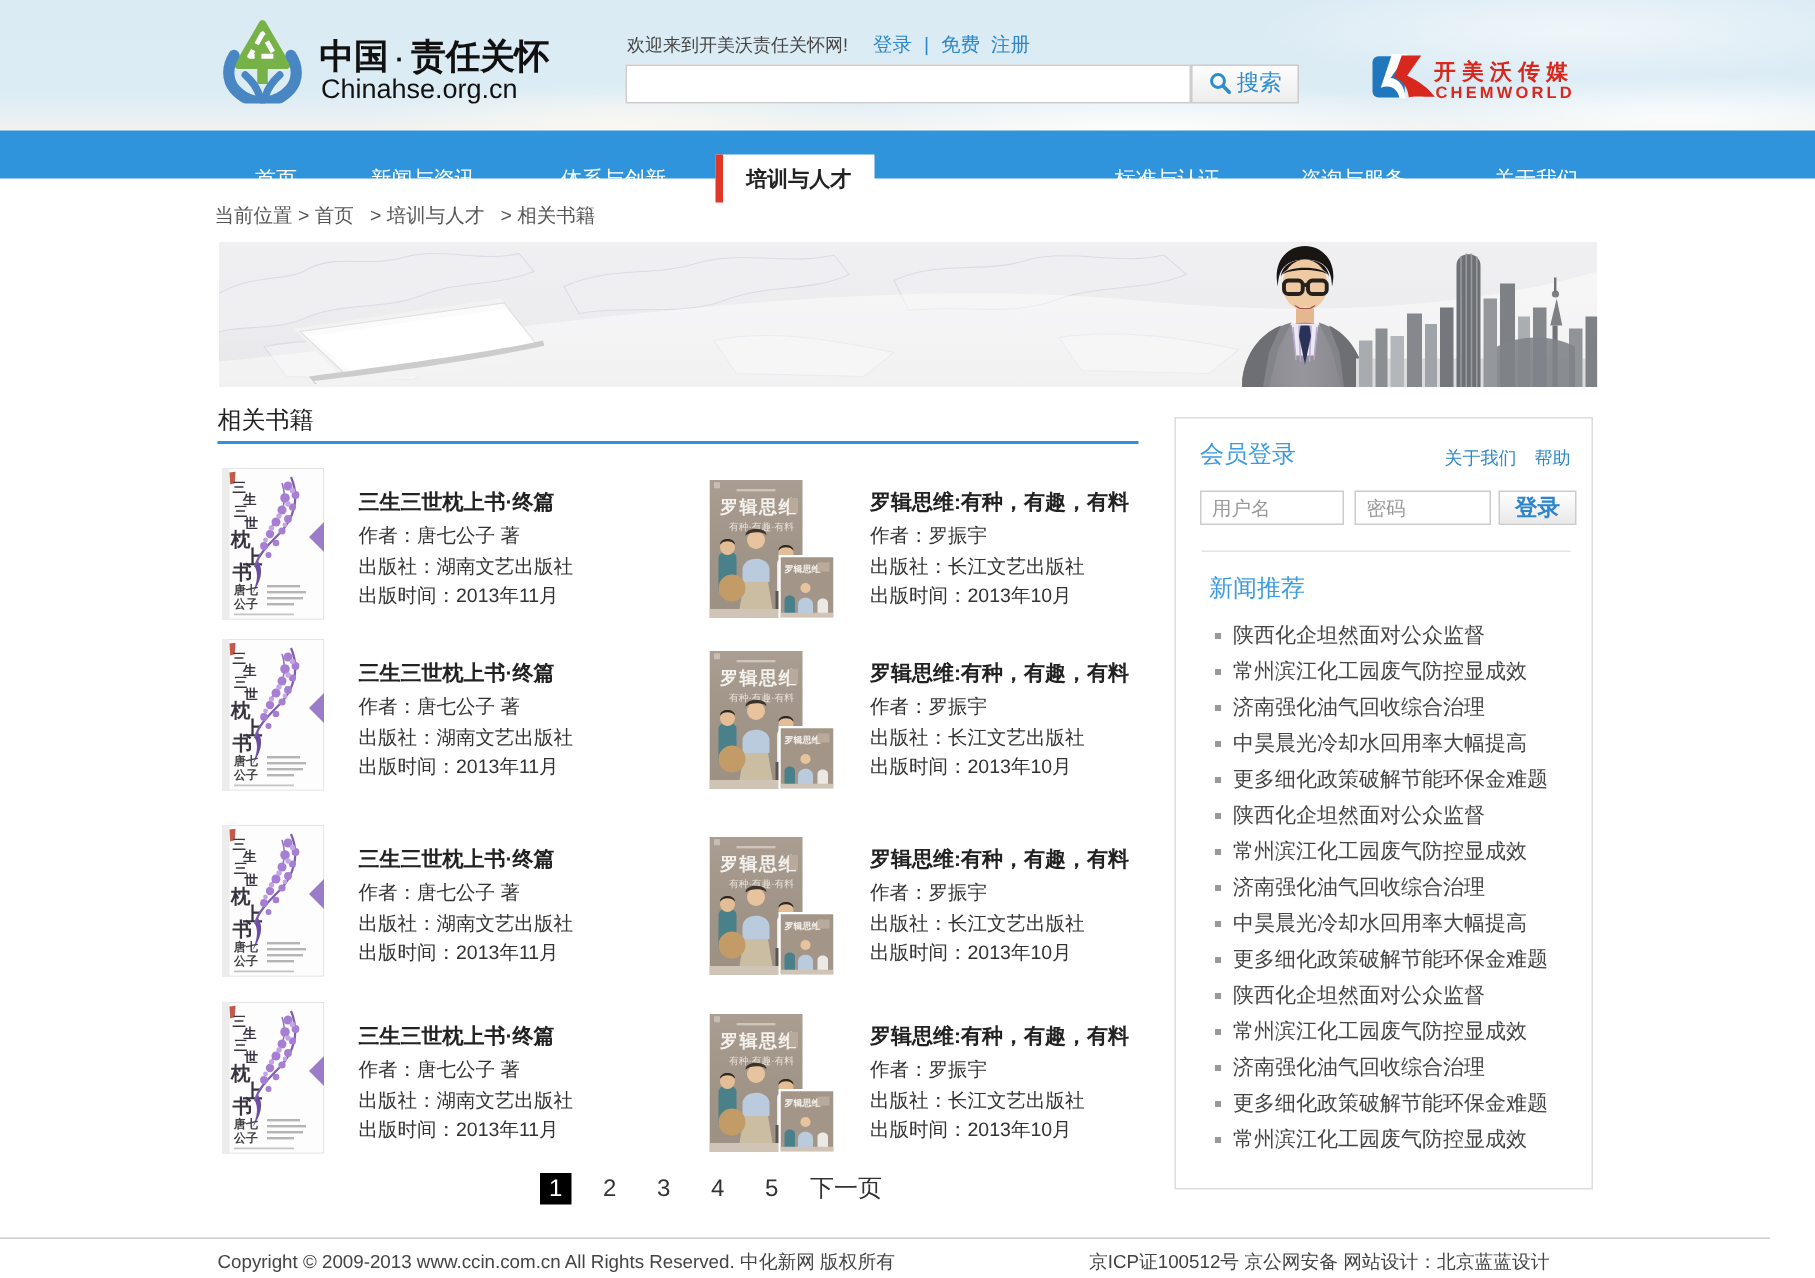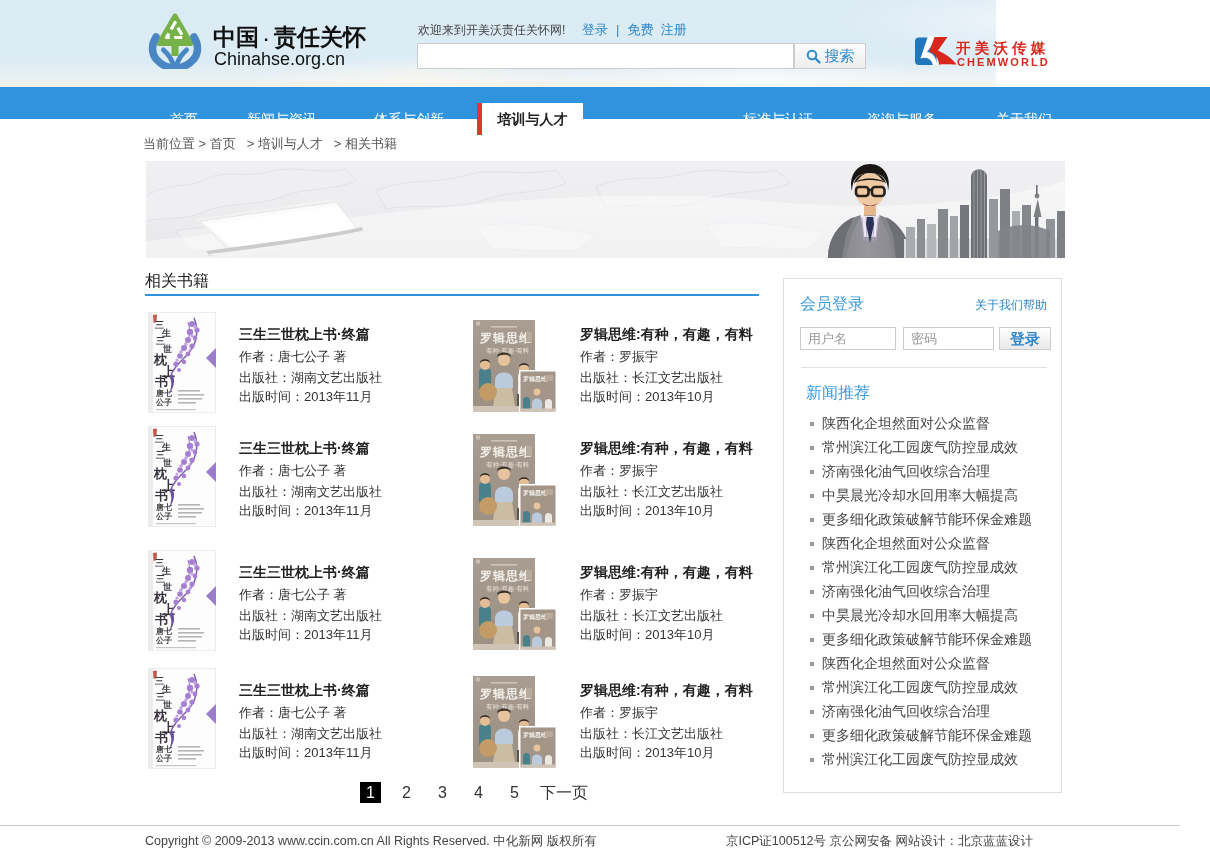--- a/index.html
+++ b/index.html
@@ -3,21 +3,21 @@
 <meta charset="utf-8">
 <title>相关书籍</title>
 <style>
 * { margin:0; padding:0; box-sizing:border-box; }
 html,body { width:1210px; background:#fff; font-family:"Liberation Sans",sans-serif; }
 body { position:relative; width:1210px; height:852px; overflow:hidden; }
 a { text-decoration:none; }
 
 
 .topbar {
-  position:absolute; left:0; top:0; width:996px; height:87px;
+  position:absolute; left:0; top:0; width:1210px; height:87px;
   background:
     radial-gradient(ellipse 320px 45px at 760px 86px, rgba(255,255,255,.85), rgba(255,255,255,0) 70%),
     radial-gradient(ellipse 300px 40px at 1120px 78px, rgba(255,255,255,.8), rgba(255,255,255,0) 70%),
     radial-gradient(ellipse 260px 40px at 420px 84px, rgba(251,248,242,.9), rgba(255,255,255,0) 70%),
     radial-gradient(ellipse 300px 50px at 1050px 20px, rgba(255,255,255,.55), rgba(255,255,255,0) 70%),
     linear-gradient(180deg, #dbebf4 0%, #dcecf5 70%, #e7f0f4 88%, #f2f1ee 100%);
 }
 .logoicon { position:absolute; left:148px; top:13px; }
 .sitename { position:absolute; left:213px; top:25px; font-size:23px; line-height:24px; font-weight:bold; color:#111; }
 .siteurl  { position:absolute; left:214px; top:48px; font-size:18px; line-height:22px; color:#111; }
@@ -377,21 +377,21 @@
   <div style="position:absolute;left:580px;top:725px;font-size:13px;color:#333;">出版社：长江文艺出版社</div>
   <div style="position:absolute;left:580px;top:744px;font-size:13px;color:#333;">出版时间：2013年10月</div>
 </div>
 
 <div class="pager">
   <span class="pg1">1</span><span class="pgn">2</span><span class="pgn">3</span><span class="pgn">4</span><span class="pgn">5</span><span class="pgnext">下一页</span>
 </div>
 
 <div class="side">
   <h3 class="s-login-t">会员登录</h3>
-  <div class="s-links"><a href="#">关于我们</a><a href="#" style="">帮助</a></div>
+  <div class="s-links"><a href="#">关于我们</a><a href="#" style="margin-left:12px;">帮助</a></div>
   <div class="inp inp1">用户名</div>
   <div class="inp inp2">密码</div>
   <div class="lbtn">登录</div>
   <div class="s-div"></div>
   <h3 class="s-news-t">新闻推荐</h3>
   <ul class="s-list">
     <li>陕西化企坦然面对公众监督</li>
     <li>常州滨江化工园废气防控显成效</li>
     <li>济南强化油气回收综合治理</li>
     <li>中昊晨光冷却水回用率大幅提高</li>

